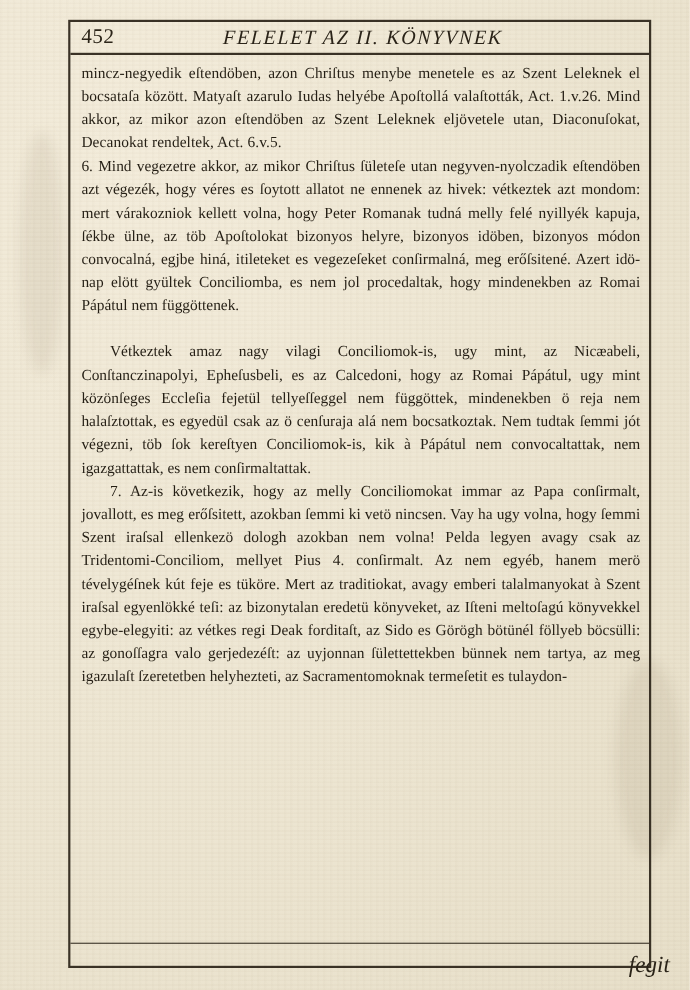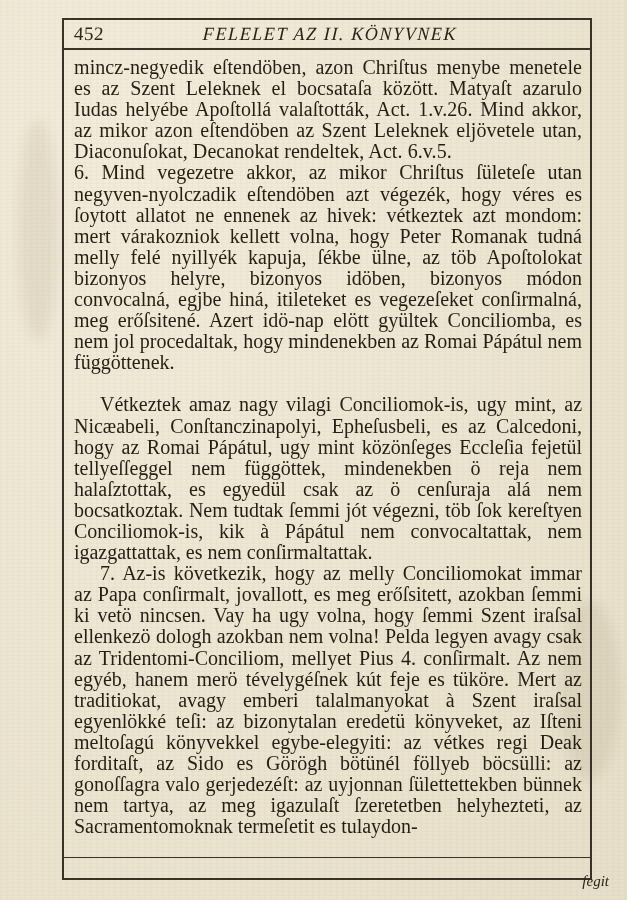--- a/index.html
+++ b/index.html
@@ -73,39 +73,39 @@
     transform: skewX(-3deg) scaleY(1.03);
     padding-right: 26px;
   }
   .body-text {
     position: absolute;
     left: 74px;
     top: 57px;
     width: 508px;
     height: 786px;
     color: #241e14;
-    font-size: 20px;
+    font-size: 14px;
     line-height: 21.1px;
     text-align: justify;
     font-family: "Liberation Serif", serif;
   }
   .body-text p {
     margin: 0;
   }
   .body-text p.indent {
     text-indent: 26px;
   }
   
   .body-text p:nth-child(odd) { letter-spacing: 0.08px; }
   .body-text p:nth-child(3n) { letter-spacing: -0.02px; margin-top: 21px; }
   .catchword {
     position: absolute;
     right: 18px;
     bottom: 10px;
-    font-size: 15px;
+    font-size: 21px;
     font-style: italic;
     color: #2a2318;
     font-family: "Liberation Serif", serif;
   }
   .bottom-rule {
     position: absolute;
     left: 64px;
     bottom: 42px;
     width: 526px;
     border-top: 1.5px solid #3a3226;

